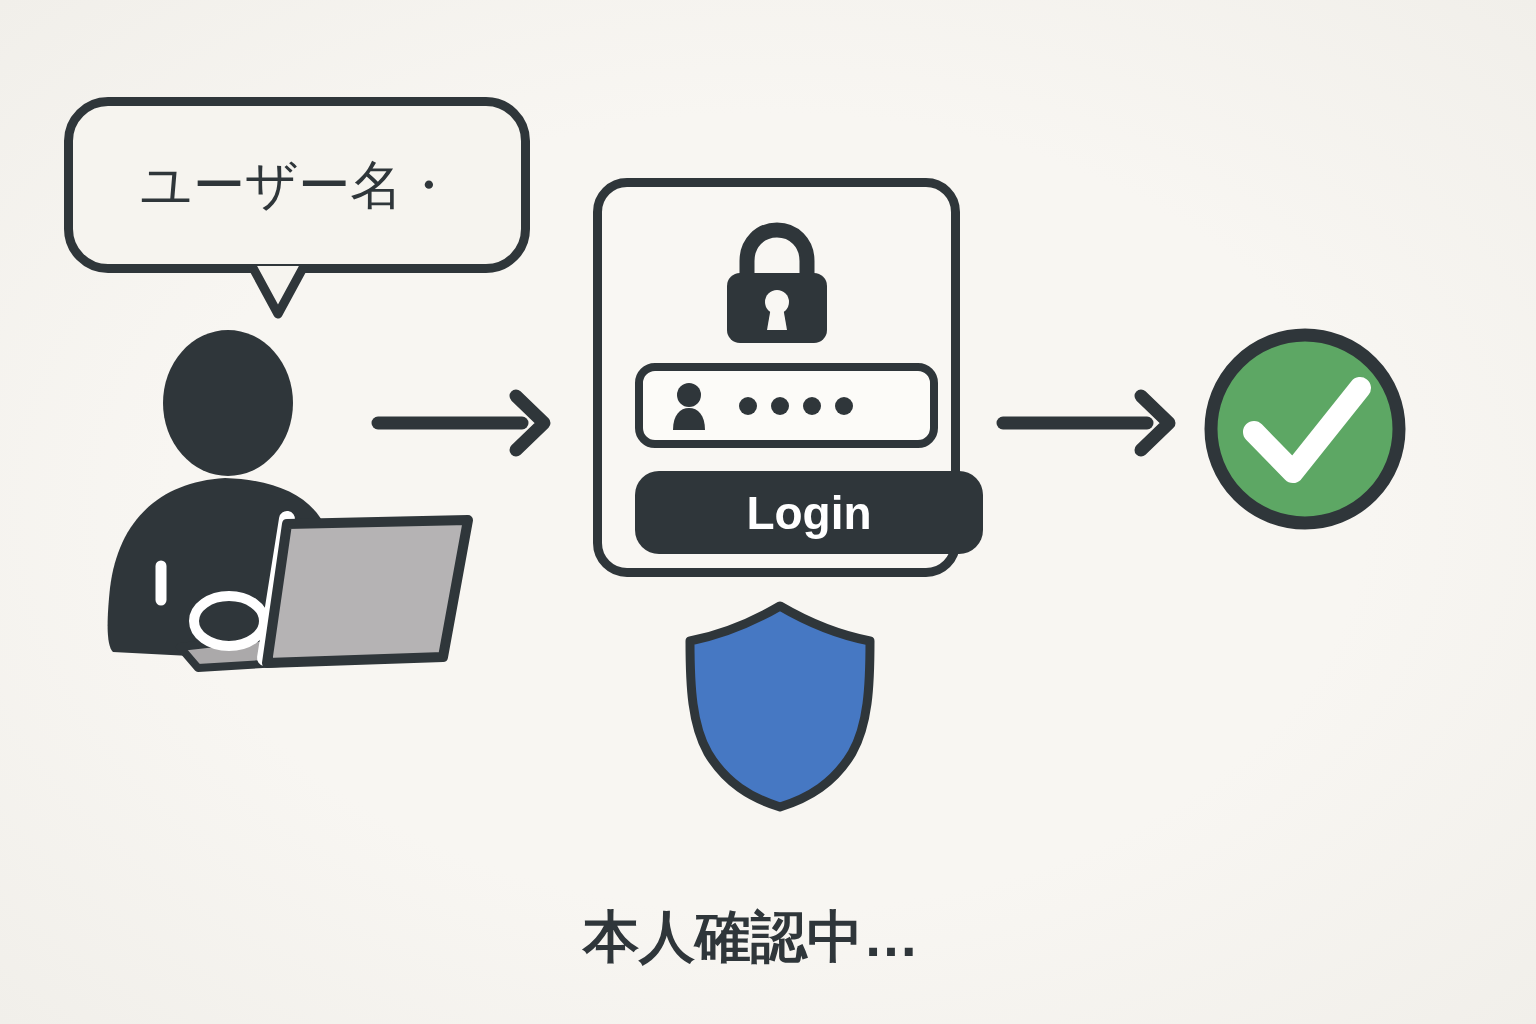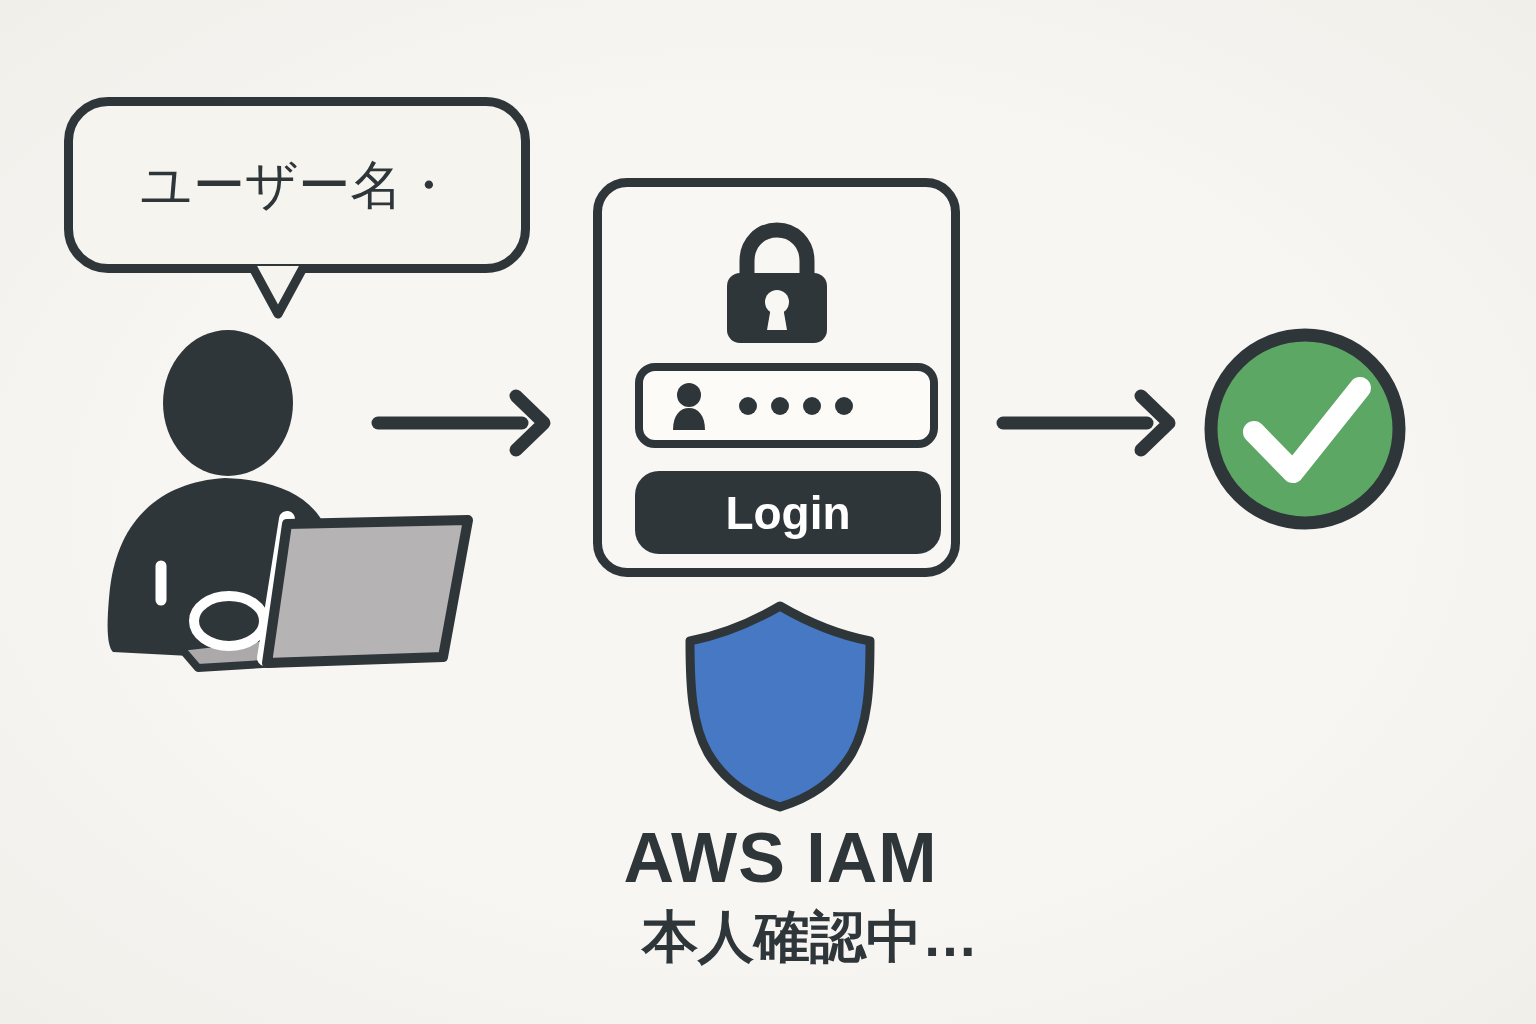--- a/index.html
+++ b/index.html
@@ -34,34 +34,34 @@
   }
   .lock{position:absolute;left:50%;top:30px;transform:translateX(-50%);}
   .input-field{
     position:absolute;left:33px;top:176px;width:303px;height:85px;
     background:var(--input_bg);border:8px solid var(--ink);border-radius:20px;
     display:flex;align-items:center;padding-left:24px;gap:28px;
   }
   .dots{display:flex;gap:14px;align-items:center;}
   .dot{width:18px;height:18px;border-radius:50%;background:var(--ink);display:inline-block;}
   .login-btn{
-    position:absolute;left:33px;top:284px;width:306px;height:83px;
+    position:absolute;left:33px;top:284px;width:348px;height:83px;
     background:var(--ink);border:none;border-radius:24px;
     color:var(--white);font-size:46px;font-weight:700;
     font-family:"Liberation Sans","DejaVu Sans",sans-serif;
     display:flex;align-items:center;justify-content:center;cursor:pointer;
   }
   
   .shield{position:absolute;left:681px;top:600px;width:198px;height:212px;}
   .iam-title{
     position:absolute;left:583px;top:818px;width:395px;text-align:center;
     font-size:70px;font-weight:800;letter-spacing:1px;color:var(--ink);
   }
   .iam-status{
-    position:absolute;left:583px;top:900px;width:395px;text-align:right;
+    position:absolute;left:583px;top:900px;width:395px;text-align:left;
     font-size:56px;font-weight:800;color:var(--ink);
   }
   
   .check{position:absolute;left:1202px;top:326px;width:206px;height:206px;}
   .result-label{
     position:absolute;left:1114px;top:552px;width:400px;text-align:center;
     font-size:60px;font-weight:800;color:var(--ink);
   }
 </style>
 </head>
@@ -123,21 +123,20 @@
   </div>
 
   <svg class="arrow2" viewBox="0 0 190 80">
     <path d="M 8 41 L 152 41" style="fill:none;stroke:var(--ink);stroke-width:13;stroke-linecap:round;"></path>
     <path d="M 146 14 L 174 41 L 146 68" style="fill:none;stroke:var(--ink);stroke-width:13;stroke-linecap:round;stroke-linejoin:round;"></path>
   </svg>
 
   <svg class="shield" viewBox="0 0 198 212">
     <path d="M 99 6 C 70 23 40 35 9 41 C 9 87 11 125 27 153 C 45 183 70 198 99 207 C 128 198 153 183 171 153 C 187 125 189 87 189 41 C 158 35 128 23 99 6 Z" style="fill:var(--blue);stroke:var(--ink);stroke-width:9;stroke-linejoin:round;"></path>
   </svg>
-  <div class="iam-title">AWS IAM</div>
   <div class="iam-status">本人確認中…</div>
 
   <svg class="check" viewBox="0 0 206 206">
     <circle cx="103" cy="103" r="94" style="fill:var(--green);stroke:var(--ink);stroke-width:13;"></circle>
     <path d="M 52 106 L 91 146 L 158 62" style="fill:none;stroke:var(--white);stroke-width:22;stroke-linecap:round;stroke-linejoin:round;"></path>
   </svg>
 
 </div>
 
 </body></html>

